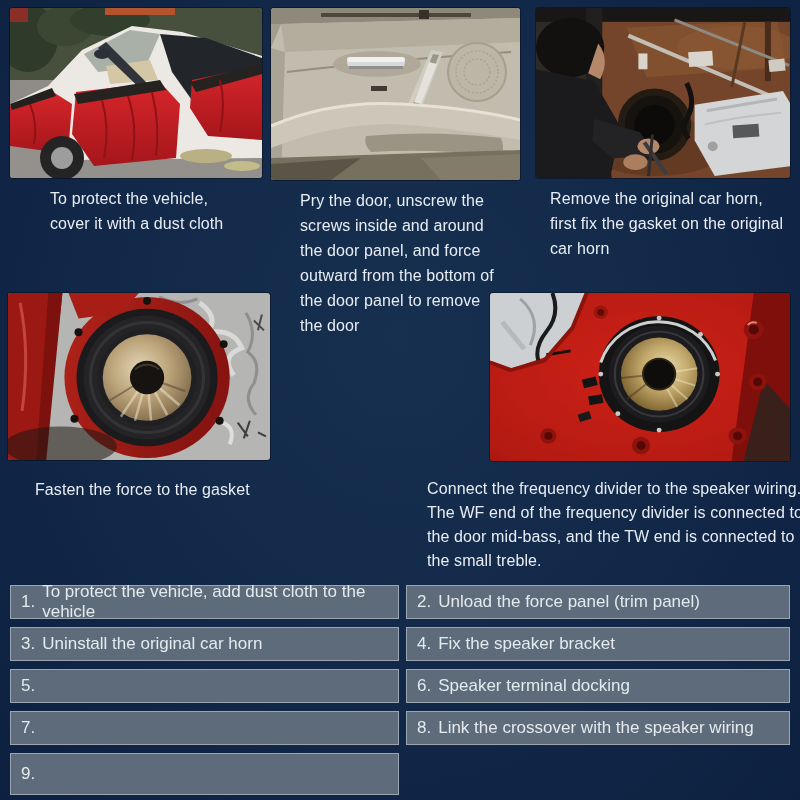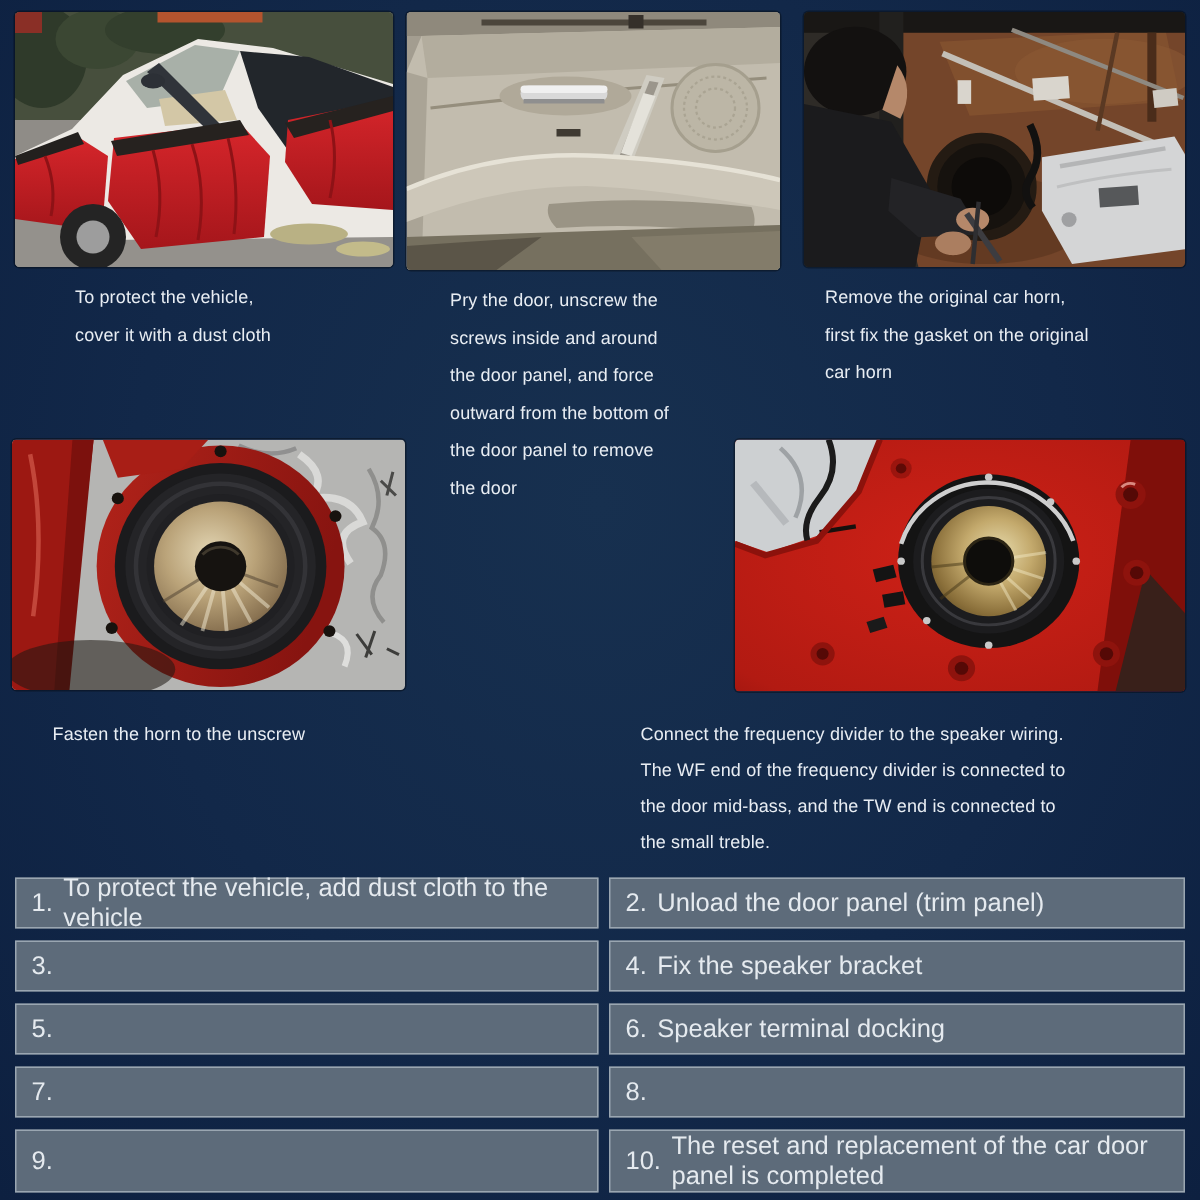--- a/index.html
+++ b/index.html
@@ -10,21 +10,21 @@
   }
   .photo { position:absolute; margin:0; overflow:hidden; border-radius:3px; box-shadow:0 0 0 1px rgba(0,0,0,.35); }
   .photo svg { display:block; width:100%; height:100%; }
   #ph1 { left:10px;  top:8px;   width:252px; height:170px; }
   #ph2 { left:271px; top:8px;   width:249px; height:172px; }
   #ph3 { left:536px; top:8px;   width:254px; height:170px; }
   #ph4 { left:8px;   top:293px; width:262px; height:167px; }
   #ph5 { left:490px; top:293px; width:300px; height:168px; }
 
   .caption {
-    position:absolute; color:#e8edf3; font-size:12px; line-height:25px;
+    position:absolute; color:#e8edf3; font-size:16px; line-height:25px;
     white-space:pre-line; letter-spacing:0.1px;
   }
   #cap1 { left:50px;  top:186px; width:215px; }
   #cap2 { left:300px; top:188px; width:238px; }
   #cap3 { left:550px; top:186px; width:248px; }
   #cap4 { left:35px;  top:477px; width:240px; }
   #cap5 { left:427px; top:477px; width:390px; line-height:24px; }
 
   .steps {
     position:absolute; left:10px; top:585px; width:780px;
@@ -282,57 +282,55 @@
 cover it with a dust cloth</div>
   <div class="caption" id="cap3">Remove the original car horn,
 first fix the gasket on the original
 car horn</div>
   <div class="caption" id="cap2">Pry the door, unscrew the
 screws inside and around
 the door panel, and force
 outward from the bottom of
 the door panel to remove
 the door</div>
-  <div class="caption" id="cap4">Fasten the horn to the unscrew</div>
+  <div class="caption" id="cap4">Fasten the force to the gasket</div>
   <div class="caption" id="cap5">Connect the frequency divider to the speaker wiring.
 The WF end of the frequency divider is connected to
 the door mid-bass, and the TW end is connected to
 the small treble.</div>
 
   <div class="steps">
     <div class="step">
       <span class="num">1.</span>
       <span class="txt">To protect the vehicle, add dust cloth to the vehicle</span>
     </div>
     <div class="step">
       <span class="num">2.</span>
-      <span class="txt">Unload the door panel (trim panel)</span>
+      <span class="txt">Unload the force panel (trim panel)</span>
     </div>
     <div class="step">
       <span class="num">3.</span>
+      <span class="txt">Uninstall the original car horn</span>
     </div>
     <div class="step">
       <span class="num">4.</span>
       <span class="txt">Fix the speaker bracket</span>
     </div>
     <div class="step">
       <span class="num">5.</span>
     </div>
     <div class="step">
       <span class="num">6.</span>
       <span class="txt">Speaker terminal docking</span>
     </div>
     <div class="step">
       <span class="num">7.</span>
     </div>
     <div class="step">
       <span class="num">8.</span>
+      <span class="txt">Link the crossover with the speaker wiring</span>
     </div>
     <div class="step">
       <span class="num">9.</span>
     </div>
-    <div class="step">
-      <span class="num">10.</span>
-      <span class="txt">The reset and replacement of the car door panel is completed</span>
-    </div>
   </div>
 
 </div>
 
 </body></html>

